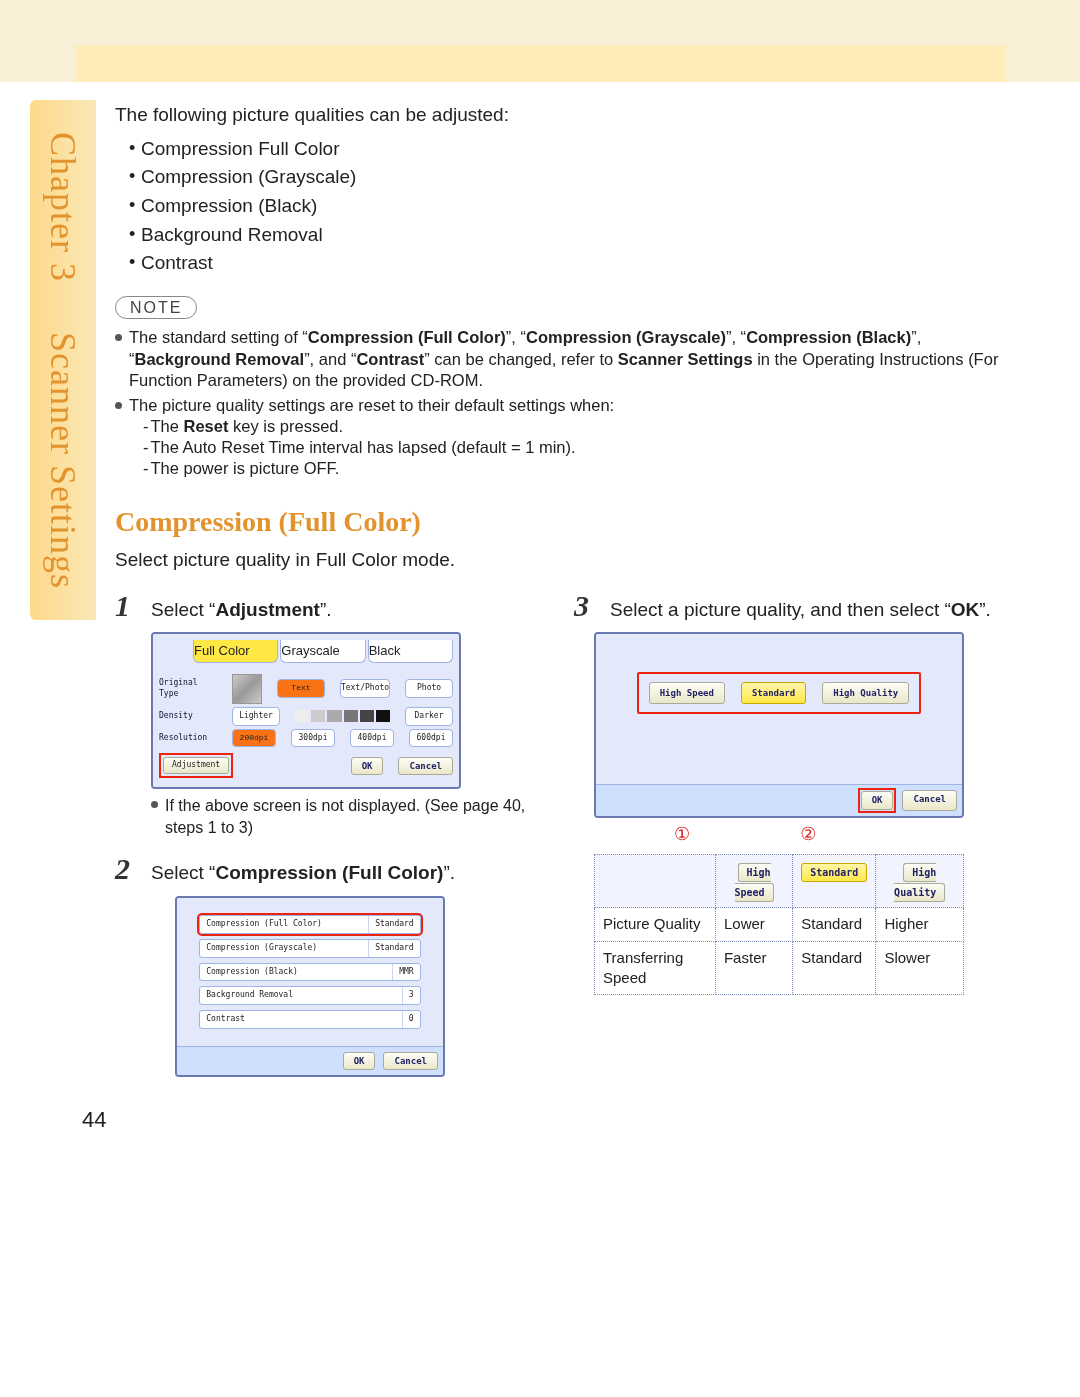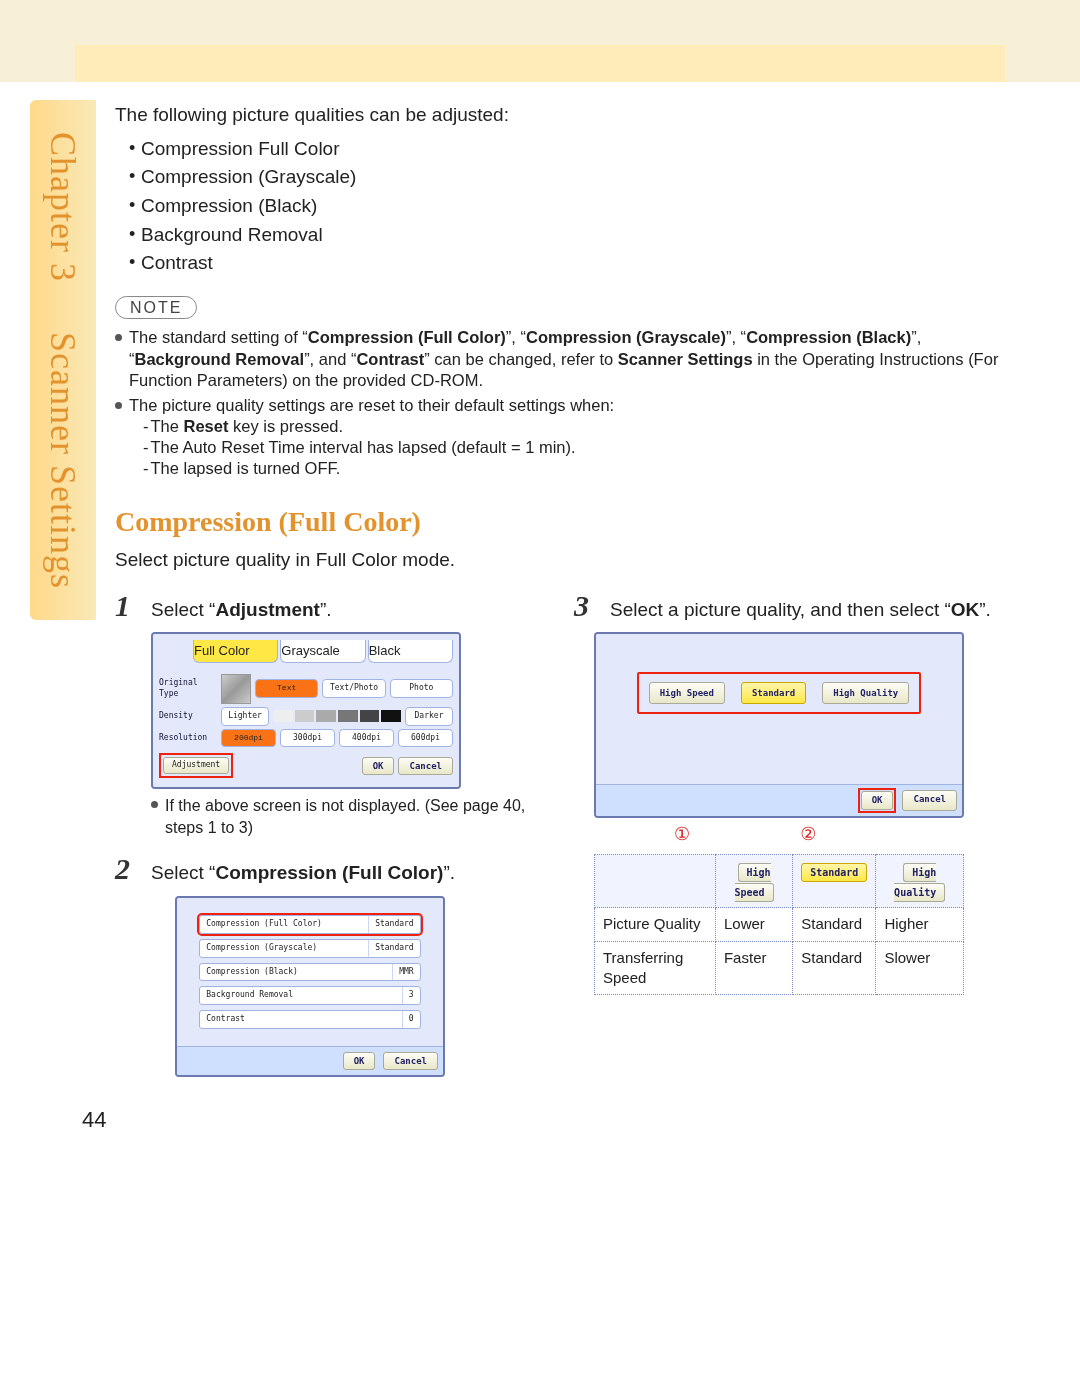--- a/index.html
+++ b/index.html
@@ -100,21 +100,21 @@
     border: 1px solid #aa9; border-radius: 3px;
     padding: 2px 10px; font-size: 9px; font-family: monospace; color: #226; font-weight: 600;
   }
   .mini-btn.high { background: linear-gradient(#fff6aa, #ffe846); border-color: #c7a800; }
 
   
   .s1-tabs { display: flex; gap: 2px; padding: 6px 6px 4px 40px; background:#e3e8fa; }
   .s1-tab { flex: 1; text-align: left; font-size: 13px; padding: 2px 0; border: 1px solid #9fb4e2; border-top: none; border-radius: 0 0 6px 6px; background: #fff; }
   .s1-tab.sel { background: #ffe846; }
   .s1-body { background: #e3e8fa; padding: 4px 6px 6px 6px; }
-  .s1-row { display: flex; align-items: center; gap: 4px; margin: 3px 0; }
+  .s1-row { display: flex; align-items: center; gap: 15px; margin: 3px 0; }
   .s1-label { width: 58px; font-size: 8px; color: #113; font-family: monospace; }
   .s1-thumb { width: 30px; height: 30px; background: linear-gradient(135deg,#ccc,#999,#ccc); border:1px solid #999; }
   .s1-chip { flex: 1; text-align: center; font-size: 8px; padding: 3px 0; border: 1px solid #9fb4e2; border-radius: 4px; background: #fff; font-family: monospace; }
   .s1-chip.sel { background: #f97316; font-family: Liberation Mono, monospace; }
   .s1-dens { flex:1; display:flex; gap:2px; align-items:center; }
   .s1-dens-seg { flex:1; height:12px; background:#999; }
   .s1-adjust { border: 2px solid #e21; padding: 2px; display:inline-block; }
   .s1-adjust .inner { background: linear-gradient(#fdfdf6,#e9e7c8); border:1px solid #aa9; border-radius:3px; padding:2px 8px; font-size:8px; font-family:monospace; }
 
   
@@ -171,21 +171,21 @@
   <span class="note-pill">NOTE</span>
   <div class="note-block">
     <div class="note-item">
       <span>The standard setting of “</span><b>Compression (Full Color)</b><span>”, “</span><b>Compression (Grayscale)</b><span>”, “</span><b>Compression (Black)</b><span>”, “</span><b>Background Removal</b><span>”, and “</span><b>Contrast</b><span>” can be changed, refer to </span><b>Scanner Settings</b><span> in the Operating Instructions (For Function Parameters) on the provided CD-ROM.</span>
     </div>
     <div class="note-item">
       <span>The picture quality settings are reset to their default settings when:</span>
       <div class="note-sub">
         <div><span>The </span><b>Reset</b><span> key is pressed.</span></div>
         <div>The Auto Reset Time interval has lapsed (default = 1 min).</div>
-        <div>The lapsed is turned OFF.</div>
+        <div>The power is picture OFF.</div>
       </div>
     </div>
   </div>
 
   <h2 class="section-title">Compression (Full Color)</h2>
   <p class="section-lead">Select picture quality in Full Color mode.</p>
 
   <div class="columns">
 
     <div class="col">

